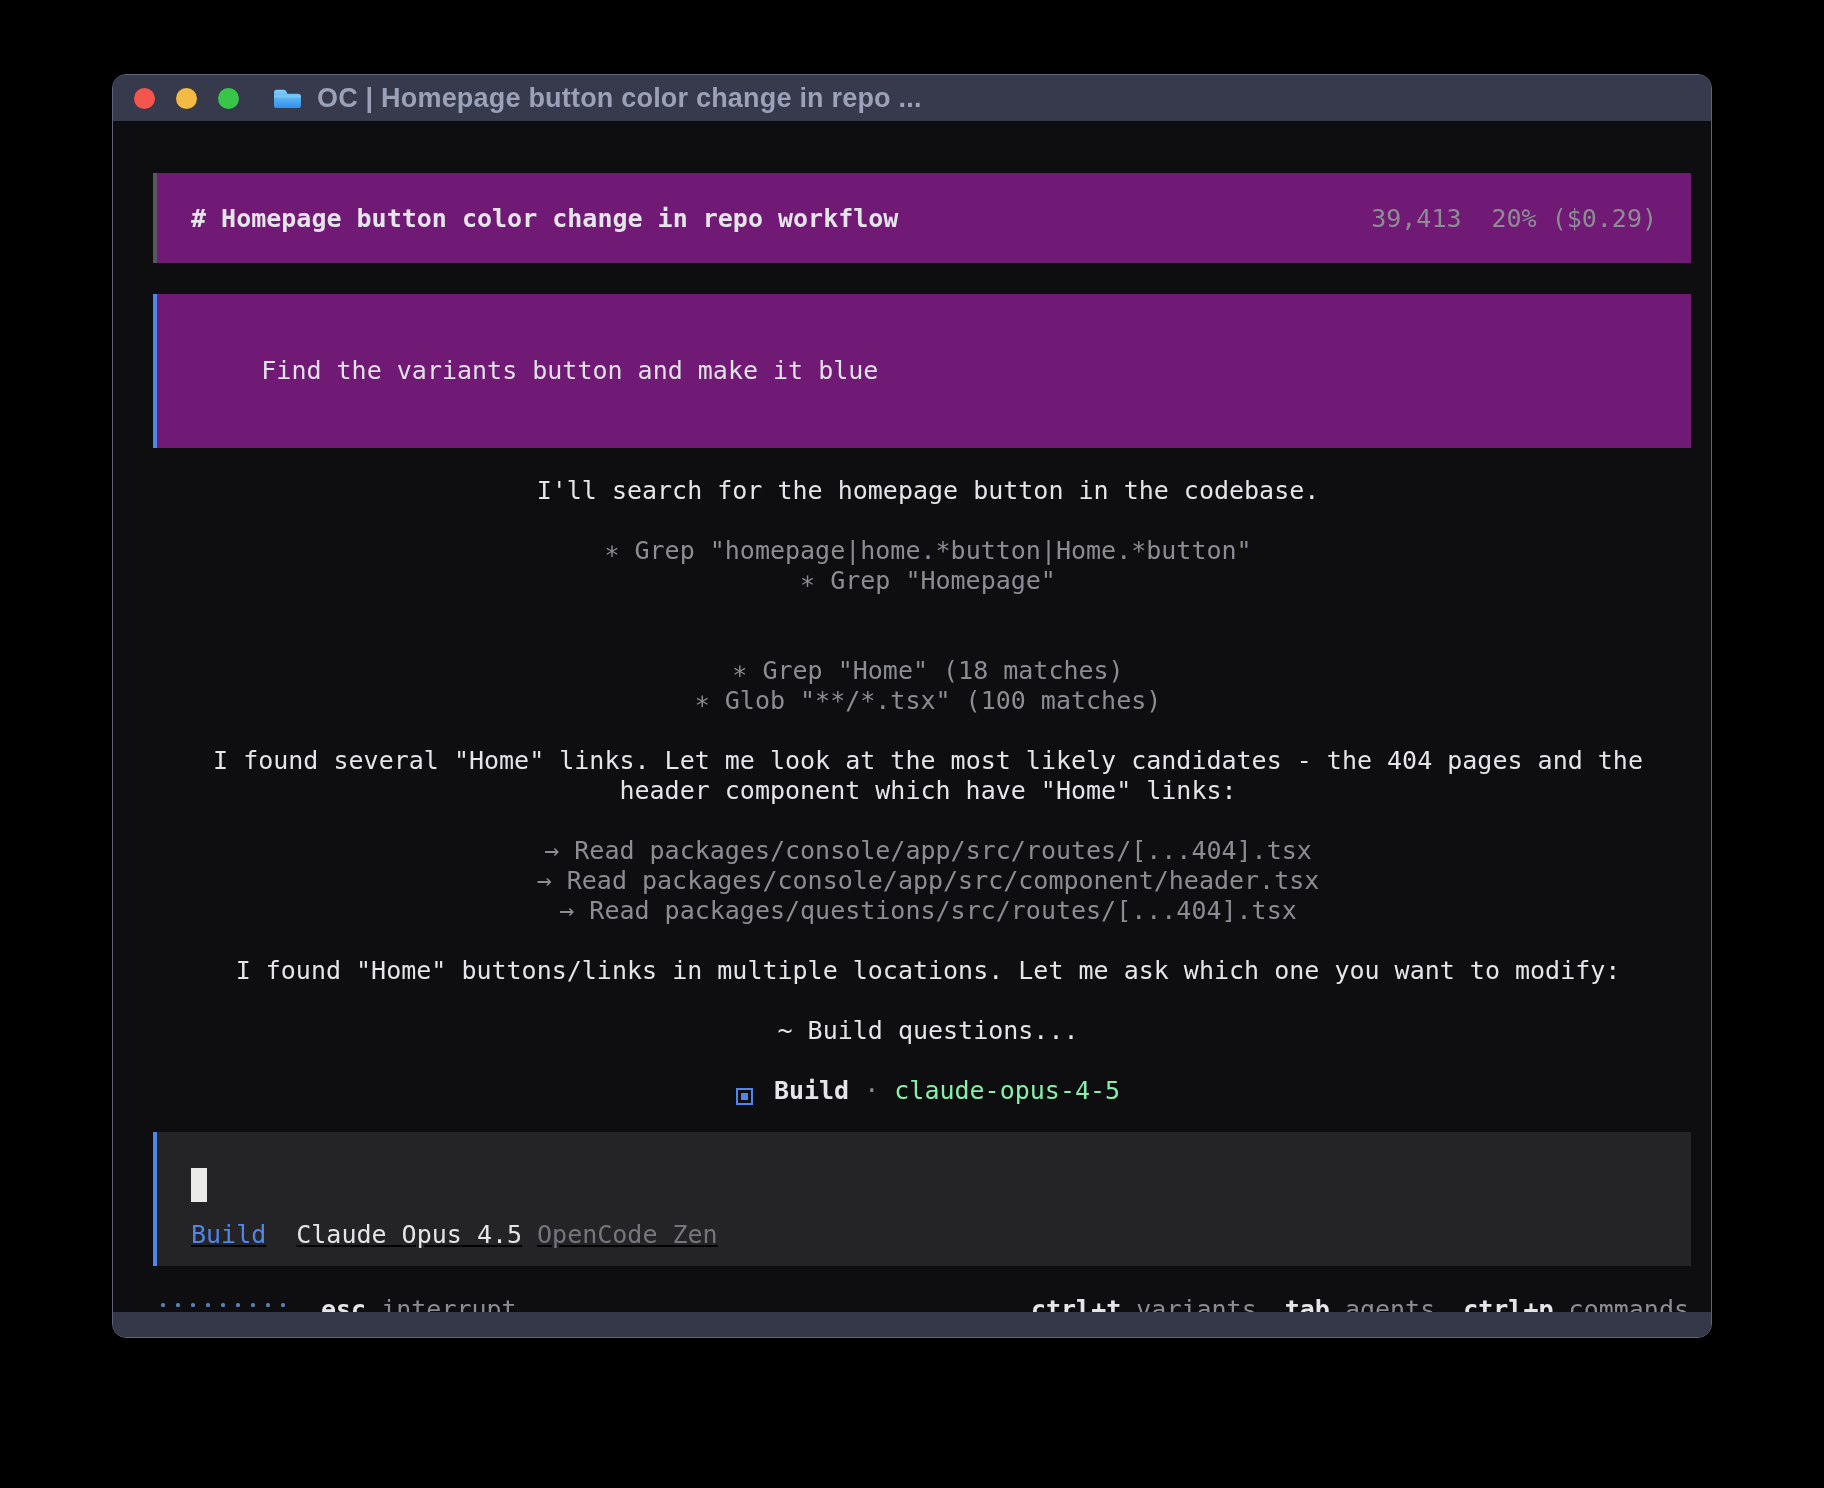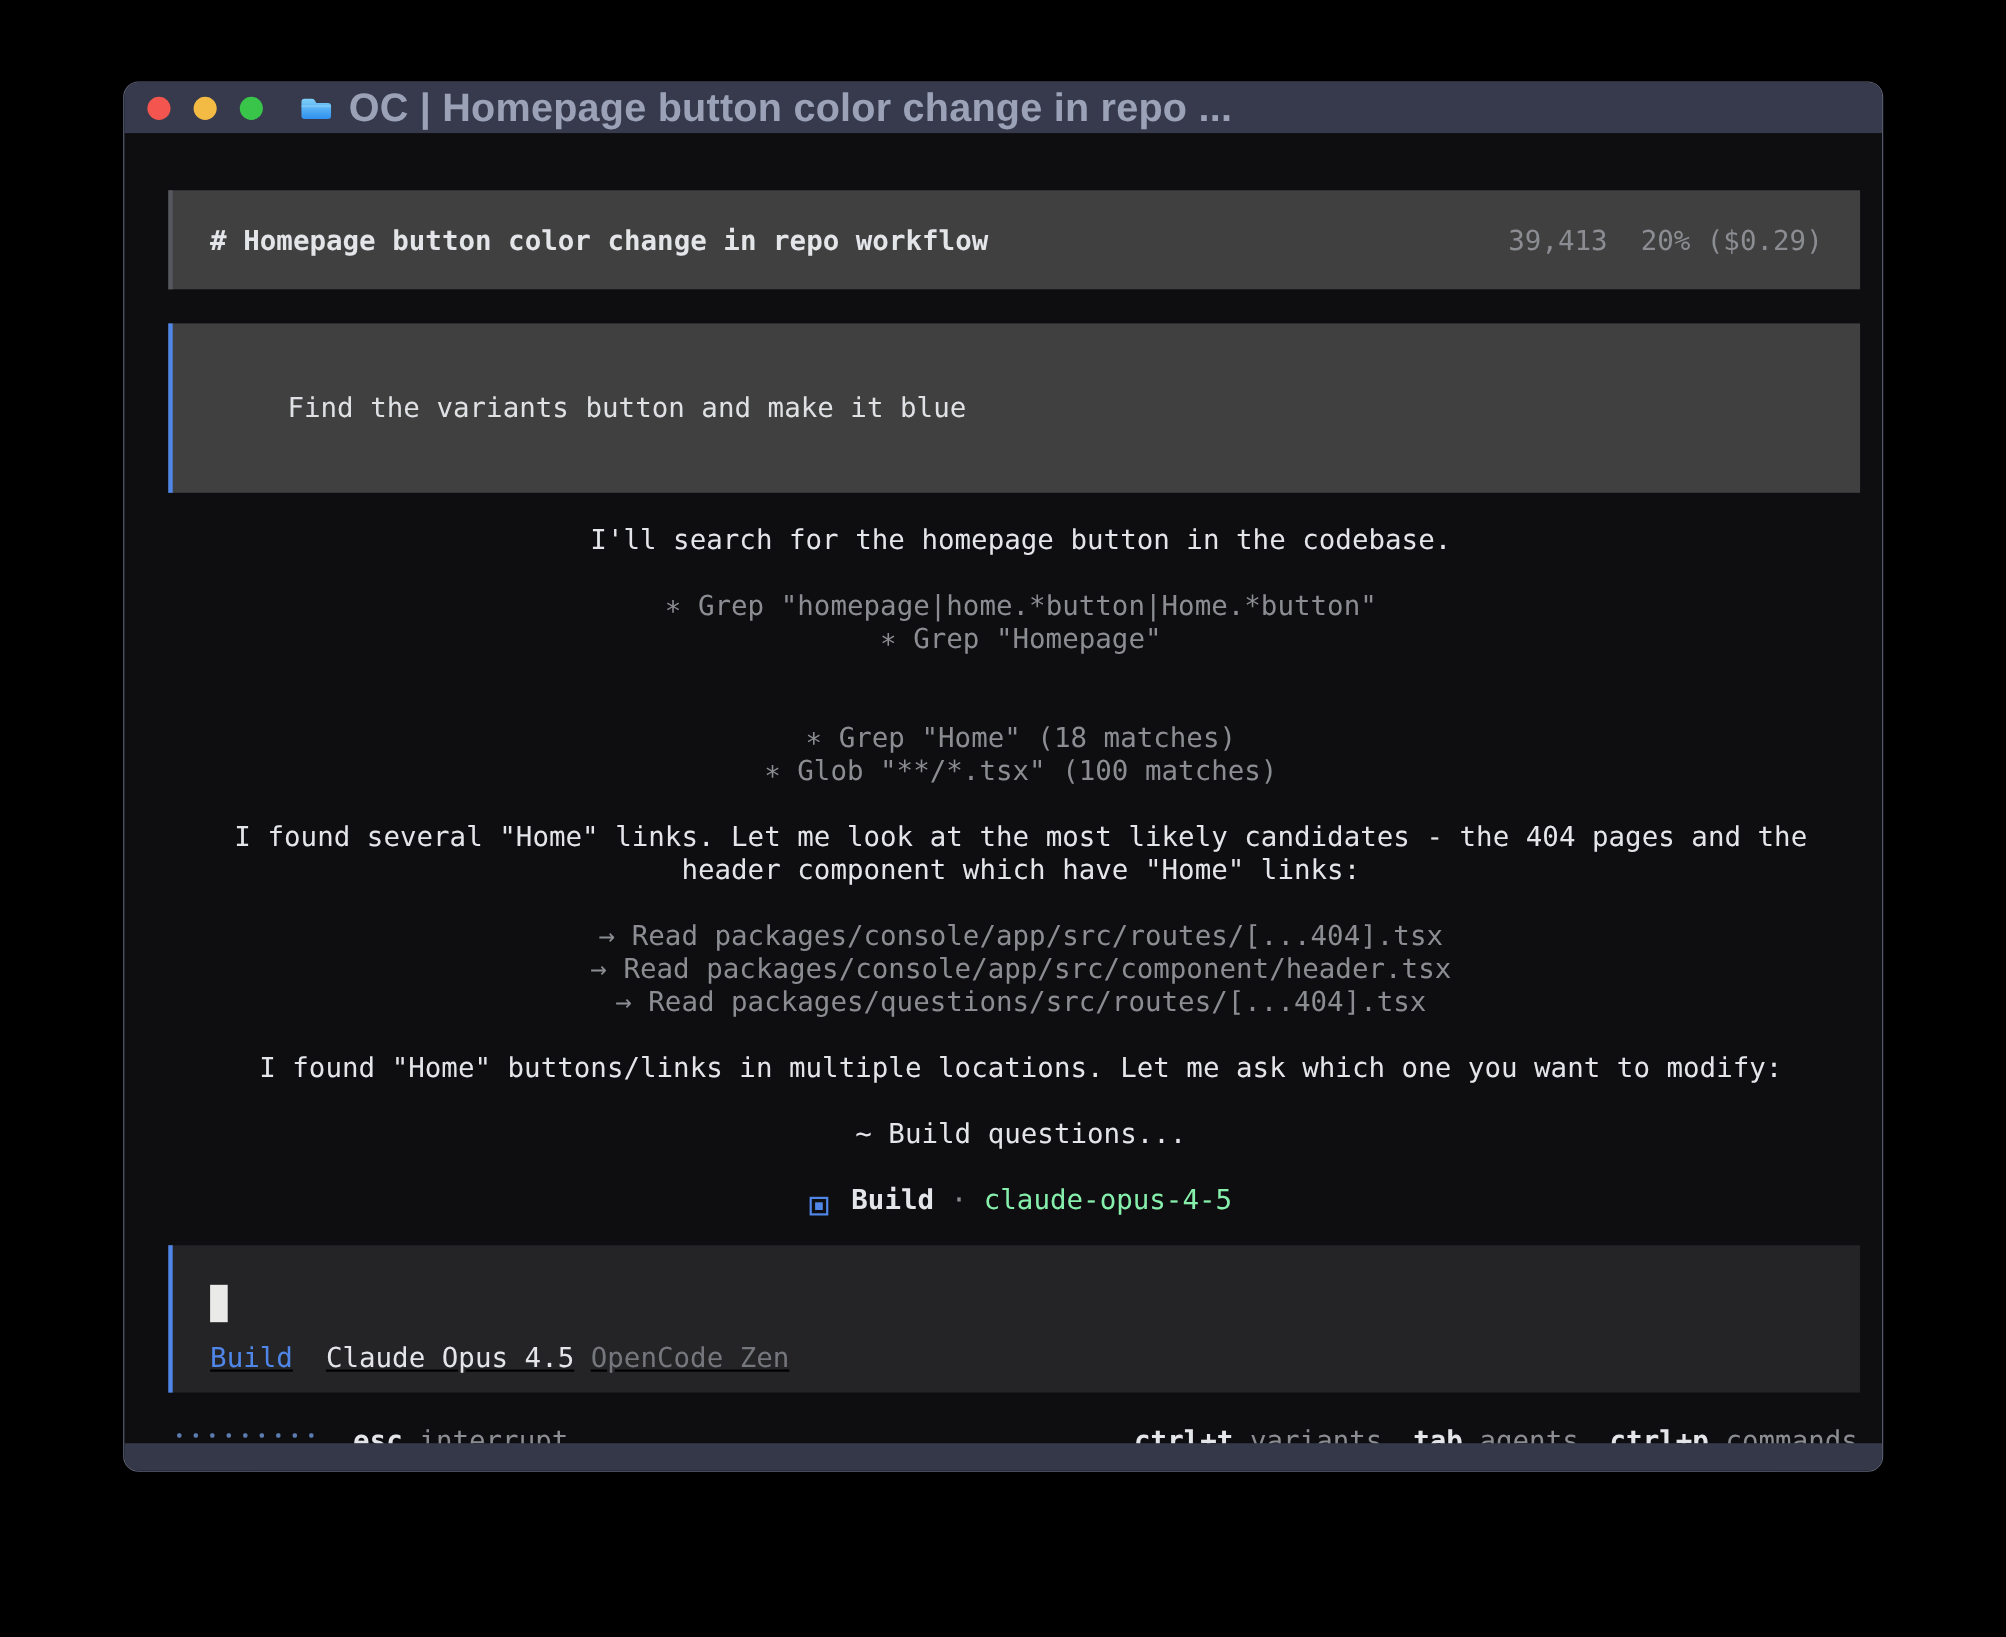--- a/index.html
+++ b/index.html
@@ -13,26 +13,26 @@
     overflow:hidden; box-sizing:border-box;
   }
   
   .titlebar {
     height:46px; background:#363a4c; display:flex; align-items:center;
     padding-left:21px;
   }
   .light { width:21px; height:21px; border-radius:50%; margin-right:21px; }
   .folder { margin-left:12px; margin-right:14px; display:flex; align-items:center; }
   .win-title {
-    font-family:"Liberation Sans", sans-serif; font-weight:700; font-size:36px;
+    font-family:"Liberation Sans", sans-serif; font-weight:700; font-size:27px;
     color:#9ba2b8; letter-spacing:0.2px; white-space:nowrap;
   }
   
   .terminal { padding:0 20px 0 40px; font-size:25px; }
-  .block { box-sizing:border-box; background:#404040; }
+  .block { box-sizing:border-box; background:#701a75; }
   .session-header {
     margin-top:52px; height:90px; border-left:4px solid #56585e;
     display:flex; align-items:center; padding:0 34px; white-space:pre;
   }
   .session-title { color:#e4e5e8; font-weight:700; }
   .session-stats { margin-left:auto; color:#8b8d93; }
   .session-stats .pct { margin-left:30px; }
   .session-stats .cost { margin-left:15px; }
   .user-block {
     margin-top:31px; border-left:4px solid #4f86e8;

